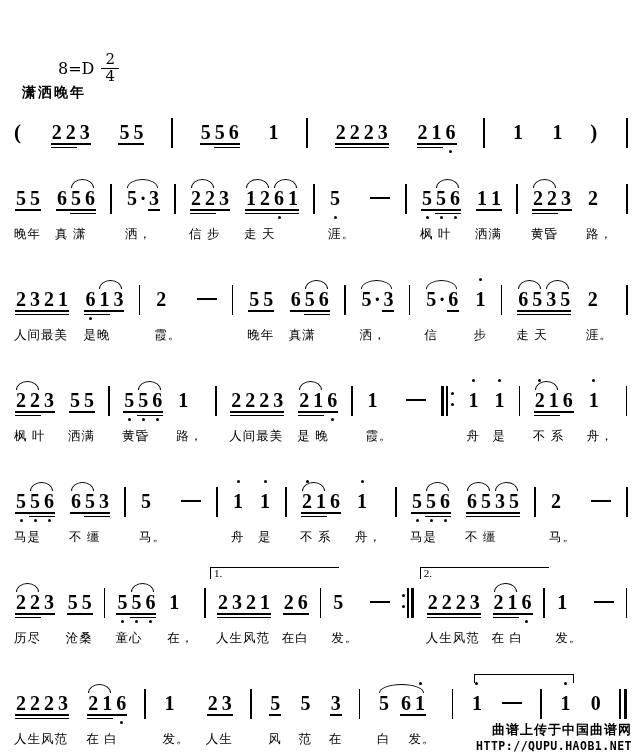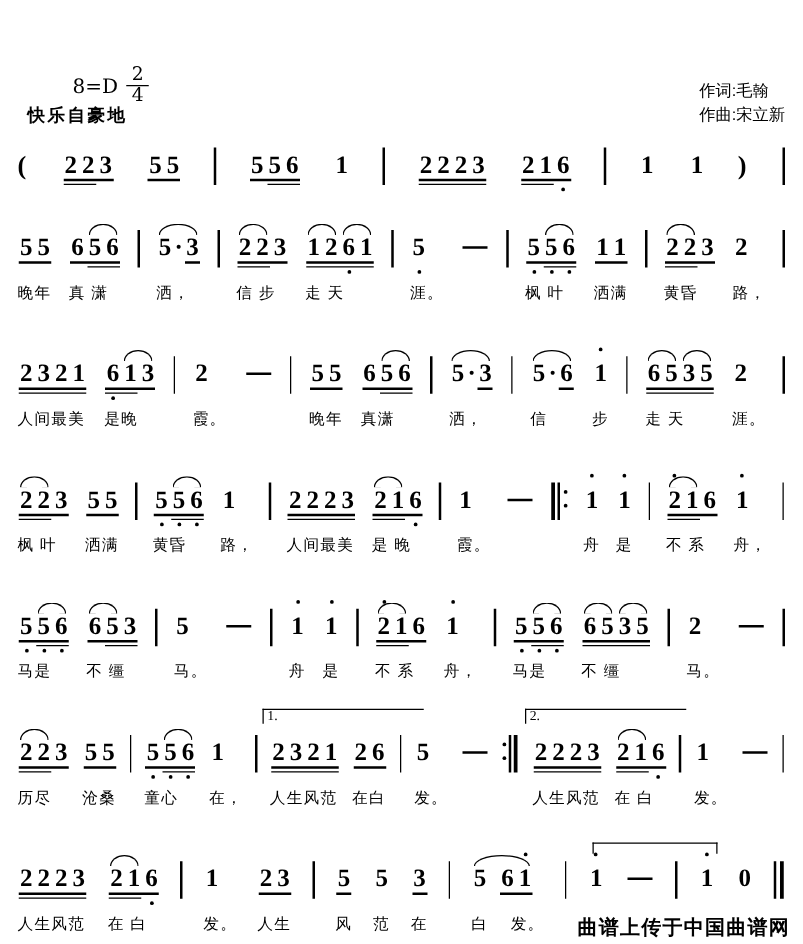--- a/index.html
+++ b/index.html
@@ -32,40 +32,36 @@
   .bl{position:absolute;top:8px;width:1.6px;height:30px;background:#000;}
   .thick{width:3.2px;}
   .dsh{position:absolute;top:21px;left:2px;width:20px;height:2.2px;background:#000;}
   .paren{position:absolute;top:10px;font-family:"Liberation Serif",serif;font-size:21px;font-weight:bold;}
   .rdot{position:absolute;width:3px;height:3px;border-radius:50%;background:#000;}
   .volta{position:absolute;top:-13px;left:-6px;height:11px;border-top:1.5px solid #000;border-left:1.5px solid #000;}
   .vlab{position:absolute;left:3px;top:-1px;font-size:11px;font-family:"Liberation Serif",serif;}
   .sqtie{position:absolute;top:-7px;left:4px;height:8px;border-top:1.6px solid #000;border-left:1.6px solid #000;border-right:1.6px solid #000;}
   
   .footer{position:absolute;right:10px;bottom:2px;text-align:right;}
-  .site{font-size:16px;font-weight:bold;letter-spacing:1px;}
+  .site{font-size:13px;font-weight:bold;letter-spacing:1px;}
   .url{font-size:11.5px;font-weight:bold;font-family:"DejaVu Sans Mono",monospace;letter-spacing:.5px;}
 </style>
 </head>
 <body>
 
 <div class="page">
   <div class="hdr">
     <div class="keyrow">
       <span>8=D</span>
       <span class="meter">
         <span class="mtop">2</span>
         <span class="mbot">4</span>
       </span>
     </div>
-    <div class="tempo">快乐自豪地</div>
-    <div class="credits">
-      <div>作词:毛翰</div>
-      <div>作曲:宋立新</div>
-    </div>
+    <div class="tempo">潇洒晚年</div>
   </div>
 
   <div class="score" id="score">
       <div class="line first">
         <div class="cell">
           <div class="np" style="width: 10px;">
             <span class="paren" style="left: 0px;">(</span>
           </div>
         </div>
         <div class="cell">
@@ -1155,14 +1151,15 @@
             <div class="bl" style="left: 0px;"></div>
             <div class="bl thick" style="left: 5px;"></div>
           </div>
           <div class="lyr"></div>
         </div>
       </div>
     </div>
 
   <div class="footer">
     <div class="site">曲谱上传于中国曲谱网</div>
+    <div class="url">HTTP://QUPU.HAOB1.NET</div>
   </div>
 </div>
 
 </body></html>

